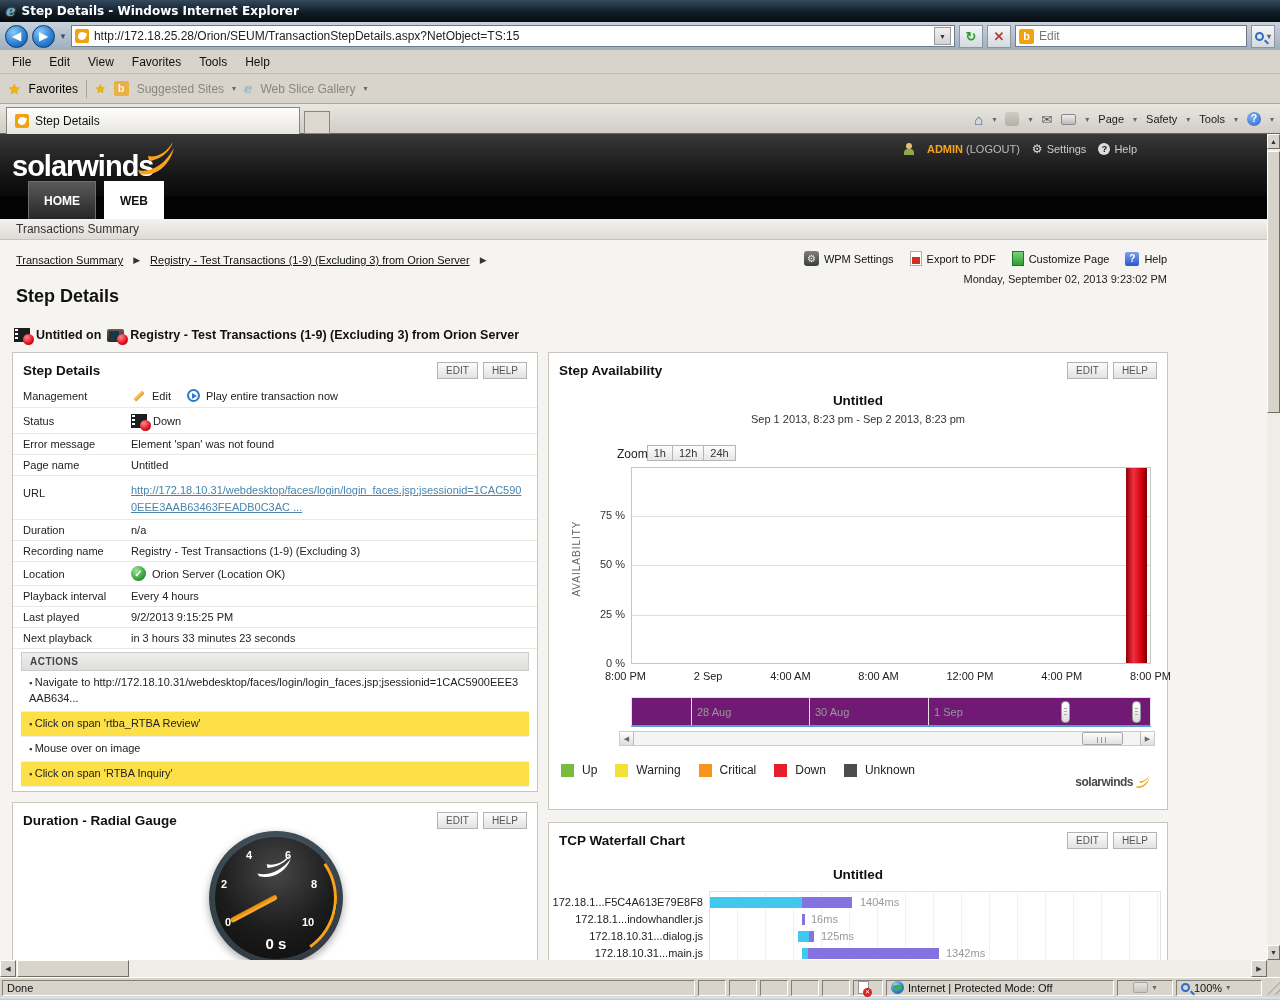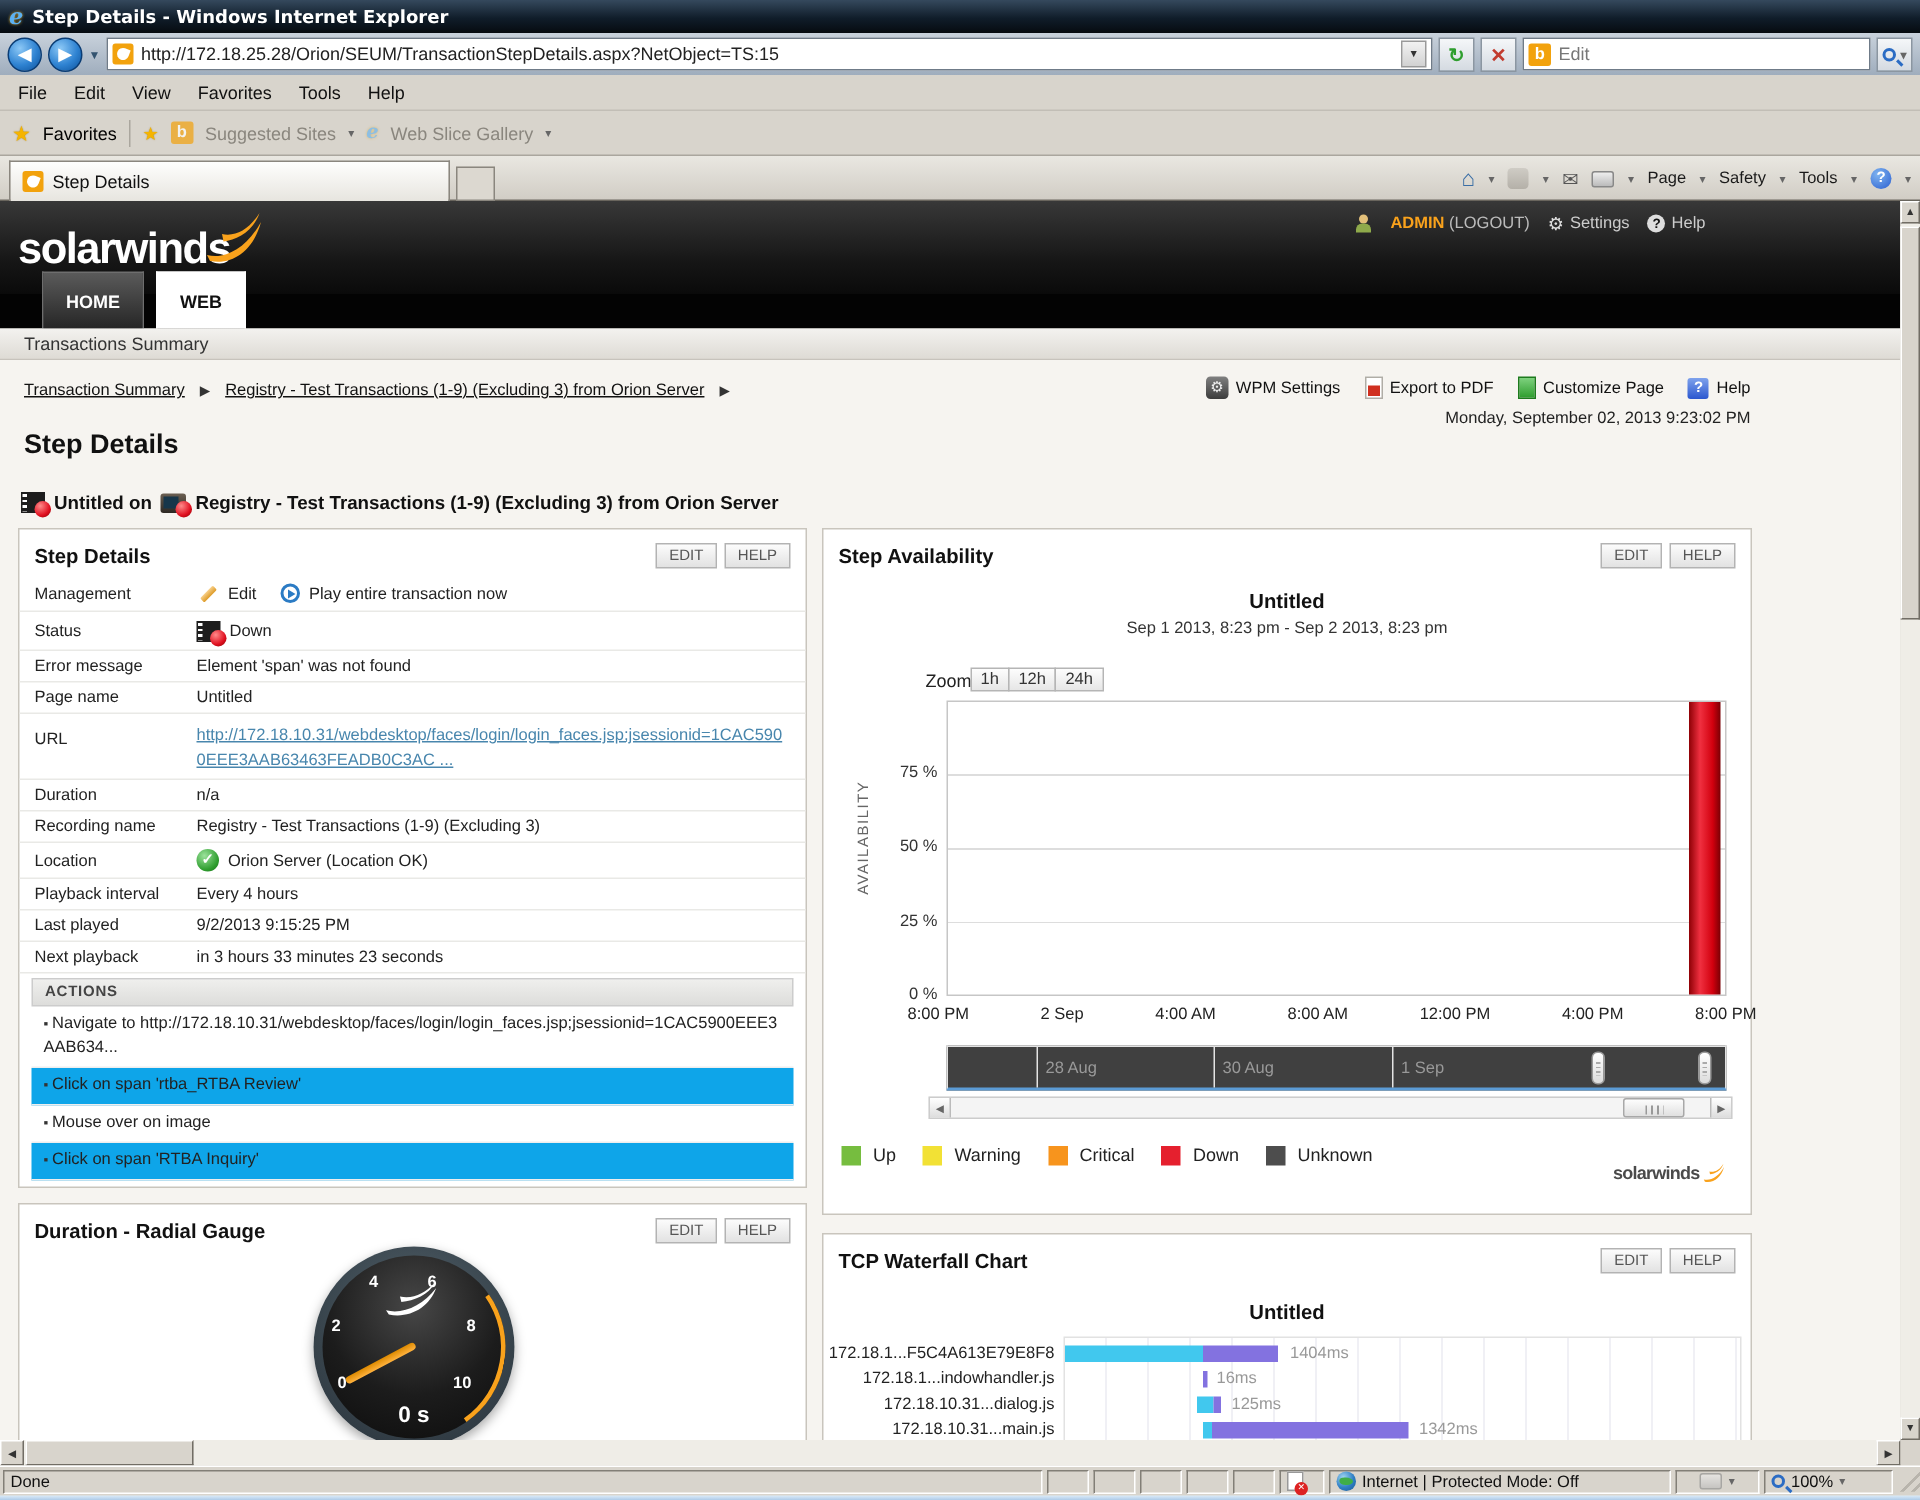--- a/index.html
+++ b/index.html
@@ -90,35 +90,35 @@
   #p-details{left:12px;top:218px;width:526px;height:440px}
   #p-gauge{left:12px;top:668px;width:526px;height:300px}
   #p-avail{left:548px;top:218px;width:620px;height:458px}
   #p-wf{left:548px;top:688px;width:620px;height:300px}
   .drow{display:flex;align-items:center;border-bottom:1px solid #e9e9e6;padding:4px 10px;font-size:11px;min-height:21px}
   .dlabel{width:108px;flex-shrink:0;color:#222}
   .dval{display:flex;align-items:center;gap:6px;color:#222;flex:1;min-width:0}
   .linkblue{color:#4886ad;word-break:break-all;line-height:1.5}
   .acthead{margin:3px 8px 0;padding:3px 8px;font-size:10px;font-weight:bold;letter-spacing:.5px;color:#444;background:linear-gradient(#efefed,#dddddb);border:1px solid #ccc}
   .actitem{margin:0 8px;padding:4px 8px;font-size:11px;color:#222;border-bottom:1px solid #eee;word-break:break-all;line-height:1.45}
-  .actitem.alt{background:#0ea5e9}
+  .actitem.alt{background:#fde047}
   .actitem::before{content:"▪ ";font-size:9px;color:#333}
 
   
   .av-title{position:absolute;top:40px;left:0;right:0;text-align:center;font-size:13.5px;font-weight:bold;color:#111}
   .av-sub{position:absolute;top:60px;left:0;right:0;text-align:center;font-size:11px;color:#333}
   .av-zoom{position:absolute;left:68px;top:92px;display:flex;align-items:flex-end;font-size:12px;color:#222}
   .zbtn{font-size:11px;color:#333;background:linear-gradient(#fdfdfd,#e6e6e6);border:1px solid #b5b5b5;padding:1px 6px;margin-left:-1px}
   .zbtn:first-of-type{margin-left:7px}
   .av-ylab{position:absolute;left:-28px;top:200px;font-size:10px;letter-spacing:1px;color:#666;transform:rotate(-90deg);width:110px;text-align:center}
   .av-plot{position:absolute;left:82px;top:114px;width:520px;height:197px;background:#fff;border:1px solid #c6c6c6;background-image:repeating-linear-gradient(180deg,transparent 0 48.2px,#ddd 48.2px 49.2px)}
   .av-bar{position:absolute;right:3px;top:0;width:21px;height:195px;background:linear-gradient(90deg,#8e0005,#f03040 35%,#d2000e 75%,#7a0004)}
   .ytick{position:absolute;width:36px;text-align:right;font-size:11px;color:#333;left:40px}
   .av-xticks{position:absolute;left:56px;top:317px;width:566px;display:flex;justify-content:space-between;font-size:11px;color:#222}
-  .av-range{position:absolute;left:82px;top:344px;width:520px;height:30px;background:#404040;border:1px solid #e2e2e2;border-bottom:2px solid #5b9bd5}
+  .av-range{position:absolute;left:82px;top:344px;width:520px;height:30px;background:#701a75;border:1px solid #e2e2e2;border-bottom:2px solid #5b9bd5}
   .rgl{position:absolute;top:0;bottom:0;width:1px;background:#e4e4e4}
   .rlab{position:absolute;top:8px;font-size:11px;color:#999}
   .rhandle{position:absolute;top:3px;width:9px;height:22px;background:linear-gradient(#fff,#dcdcdc);border:1px solid #999;border-radius:4px}
   .rhandle::after{content:"";position:absolute;left:2px;top:6px;width:3px;height:9px;background:repeating-linear-gradient(#aaa 0 1px,transparent 1px 3px)}
   .av-sb{position:absolute;left:70px;top:378px;width:536px;height:15px;background:#f4f4f4;border:1px solid #ccc}
   .sbarrL,.sbarrR{position:absolute;top:0;bottom:0;width:14px;background:linear-gradient(#fff,#ddd);display:flex;align-items:center;justify-content:center;font-size:7px;color:#666}
   .sbarrL{left:0;border-right:1px solid #bbb}
   .sbarrR{right:0;border-left:1px solid #bbb}
   .sbthumb{position:absolute;left:462px;top:0;bottom:0;width:41px;background:linear-gradient(#fdfdfd,#e0e0e0);border:1px solid #a8a8a8;border-radius:2px}
   .sbthumb::after{content:"";position:absolute;left:14px;top:4px;width:12px;height:6px;background:repeating-linear-gradient(90deg,#999 0 1px,transparent 1px 4px)}

